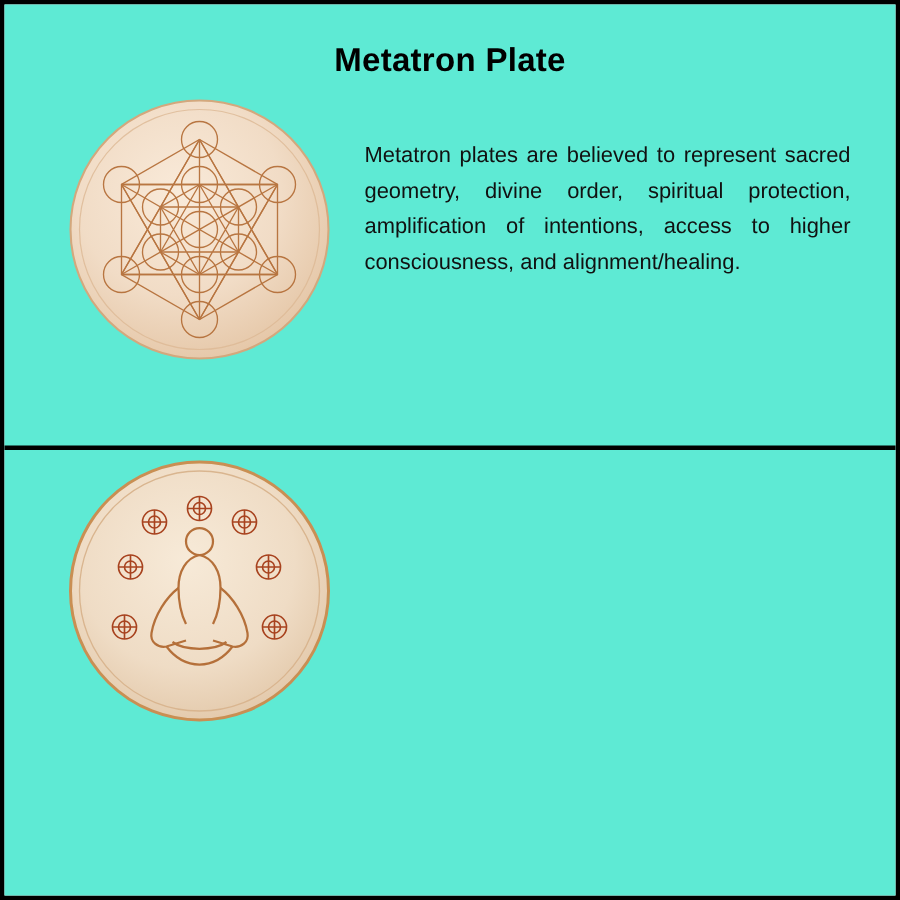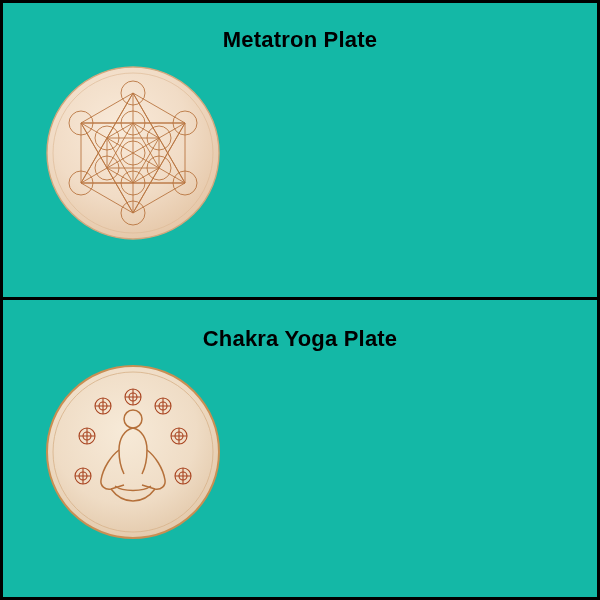--- a/index.html
+++ b/index.html
@@ -21,21 +21,21 @@
     border: 3px solid #000000;
     display: flex;
     flex-direction: column;
   }
   .panel {
     flex: 1 1 50%;
     box-sizing: border-box;
     display: flex;
     flex-direction: column;
     position: relative;
-    background: #14b8a6;
+    background: #5eead4;
   }
   .panel.top {
     border-bottom: 3px solid #000000;
   }
   .panel-title {
     text-align: center;
     font-size: 22px;
     font-weight: bold;
     letter-spacing: 0.2px;
     margin-top: 24px;
@@ -121,25 +121,25 @@
 
             <path d="M88,28 L114,73 M88,28 L62,73 M140,58 L114,103 M140,58 L88,58
                      M140,118 L88,118 M140,118 L114,73 M88,148 L62,103 M88,148 L114,103
                      M36,118 L62,73 M36,118 L88,118 M36,58 L88,58 M36,58 L62,103"></path>
 
             <path d="M88,58 L114,103 M88,58 L62,103 M114,73 L62,73 M114,73 L88,118
                      M62,73 L88,118 M114,103 L62,103"></path>
           </g>
         </svg>
       </div>
+      <div class="panel-text">Metatron plates are believed to represent sacred geometry, divine order, spiritual protection, amplification of intentions, access to higher consciousness, and alignment/healing.</div>
     </div>
   </div>
 
   <div class="panel bottom">
-    <div class="panel-title">Chakra Yoga Plate</div>
     <div class="panel-body">
       <div class="plate-wrap">
         <svg class="plate" viewBox="0 0 176 176" xmlns="http://www.w3.org/2000/svg">
           <defs>
             <radialGradient id="woodB" cx="45%" cy="38%" r="70%">
               <stop offset="0%" stop-color="#f7ead8"></stop>
               <stop offset="60%" stop-color="#efdcc5"></stop>
               <stop offset="100%" stop-color="#e0c4a4"></stop>
             </radialGradient>
           </defs>

